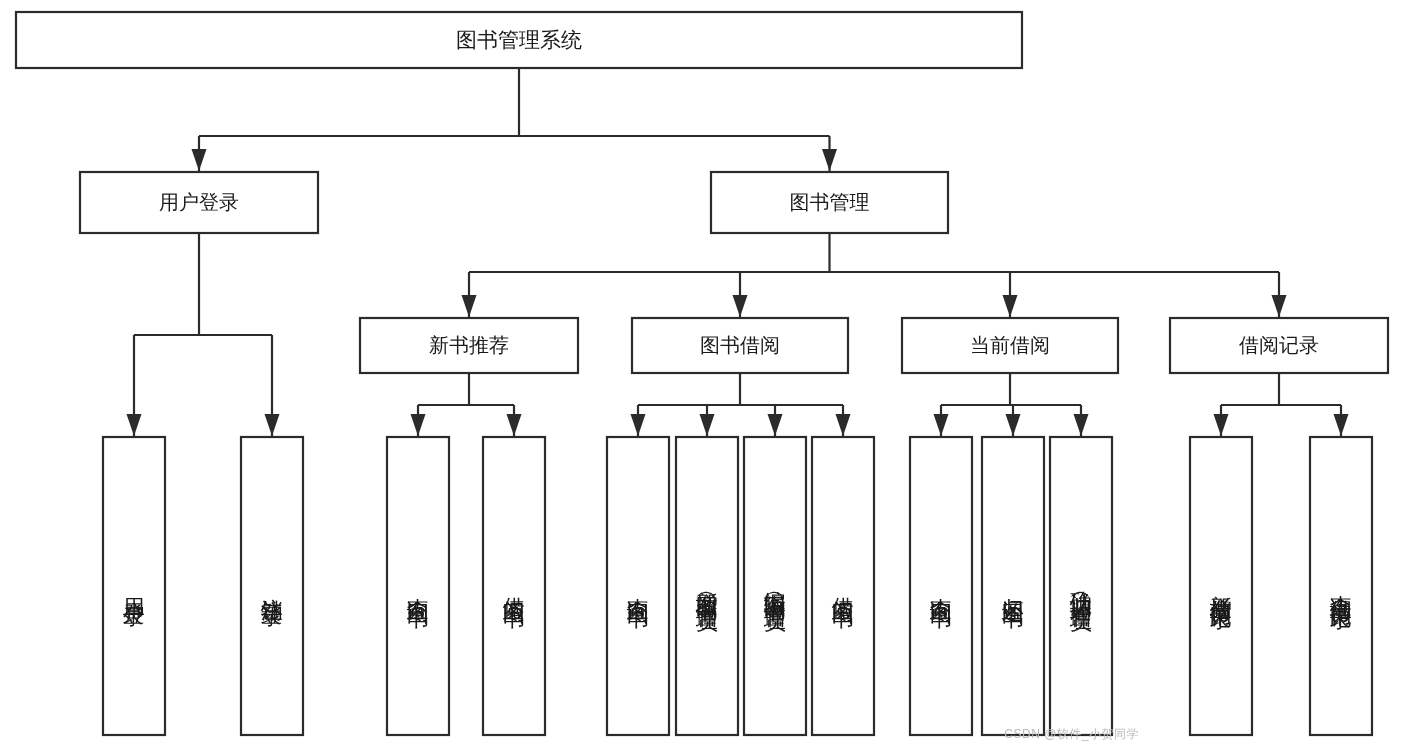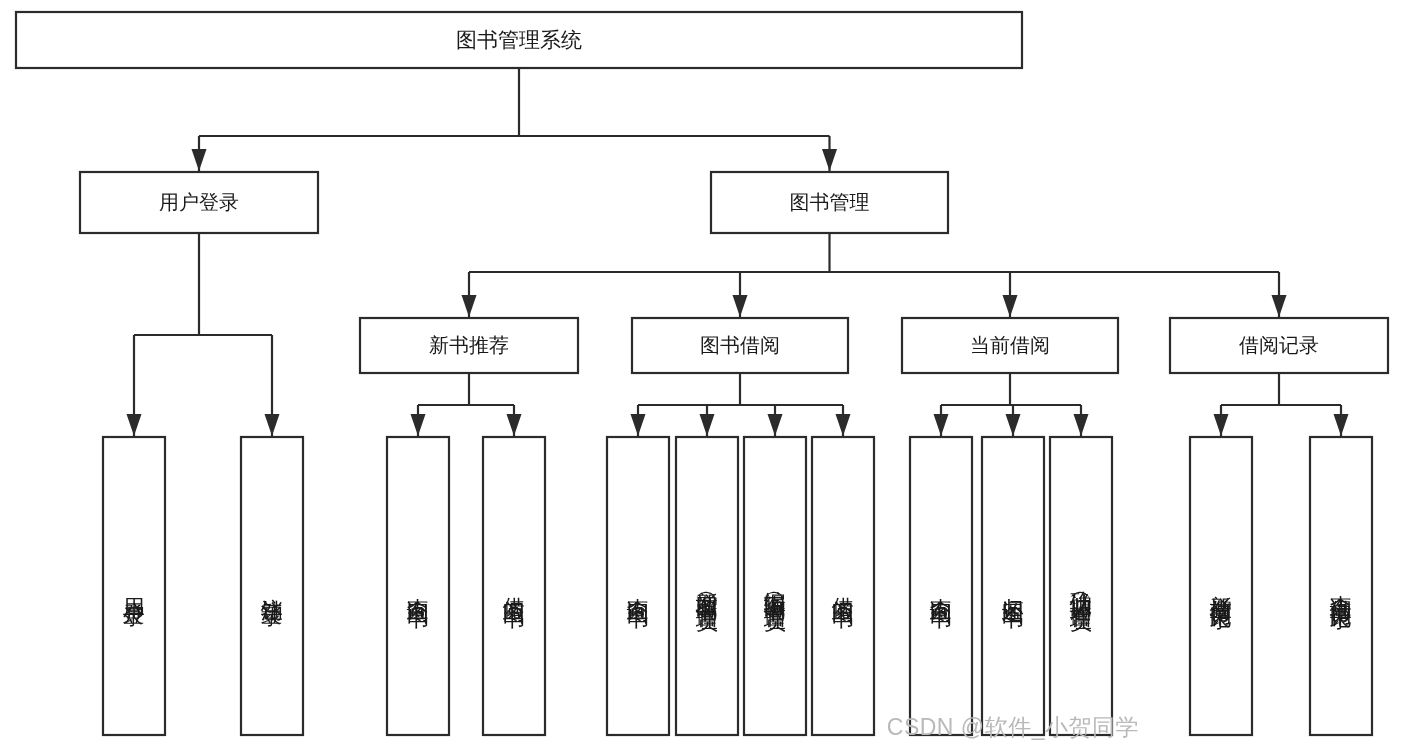--- a/index.html
+++ b/index.html
@@ -70,21 +70,21 @@
     letter-spacing: 3px;
     color: #1a1a1a;
     white-space: nowrap;
     text-align: center;
   }
   .watermark {
     position: absolute;
     right: 10px;
     bottom: 4px;
     font-family: "Liberation Sans", "DejaVu Sans", sans-serif;
-    font-size: 23px;
+    font-size: 12px;
     color: #b9b9b9;
     letter-spacing: 0.5px;
     user-select: none;
     white-space: nowrap;
   }
 </style>
 </head>
 <body>
 
 <div id="diagram-root">

